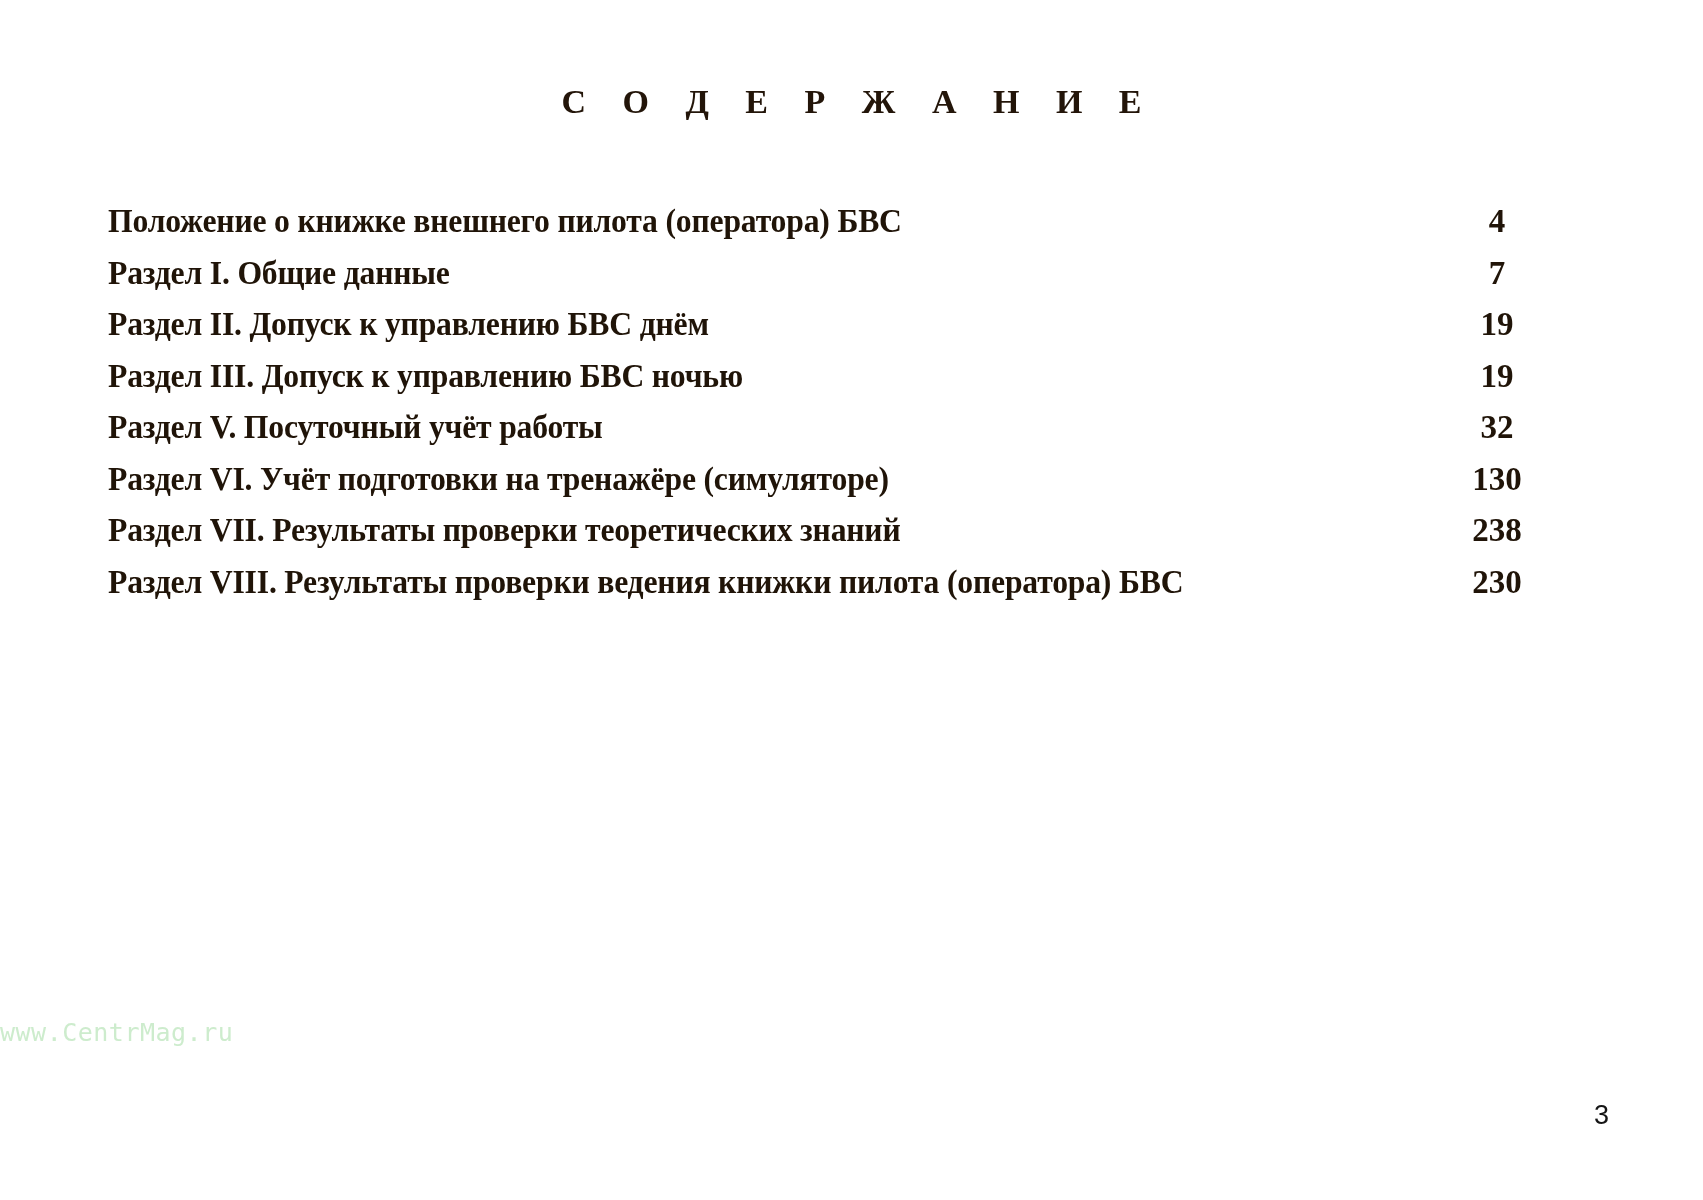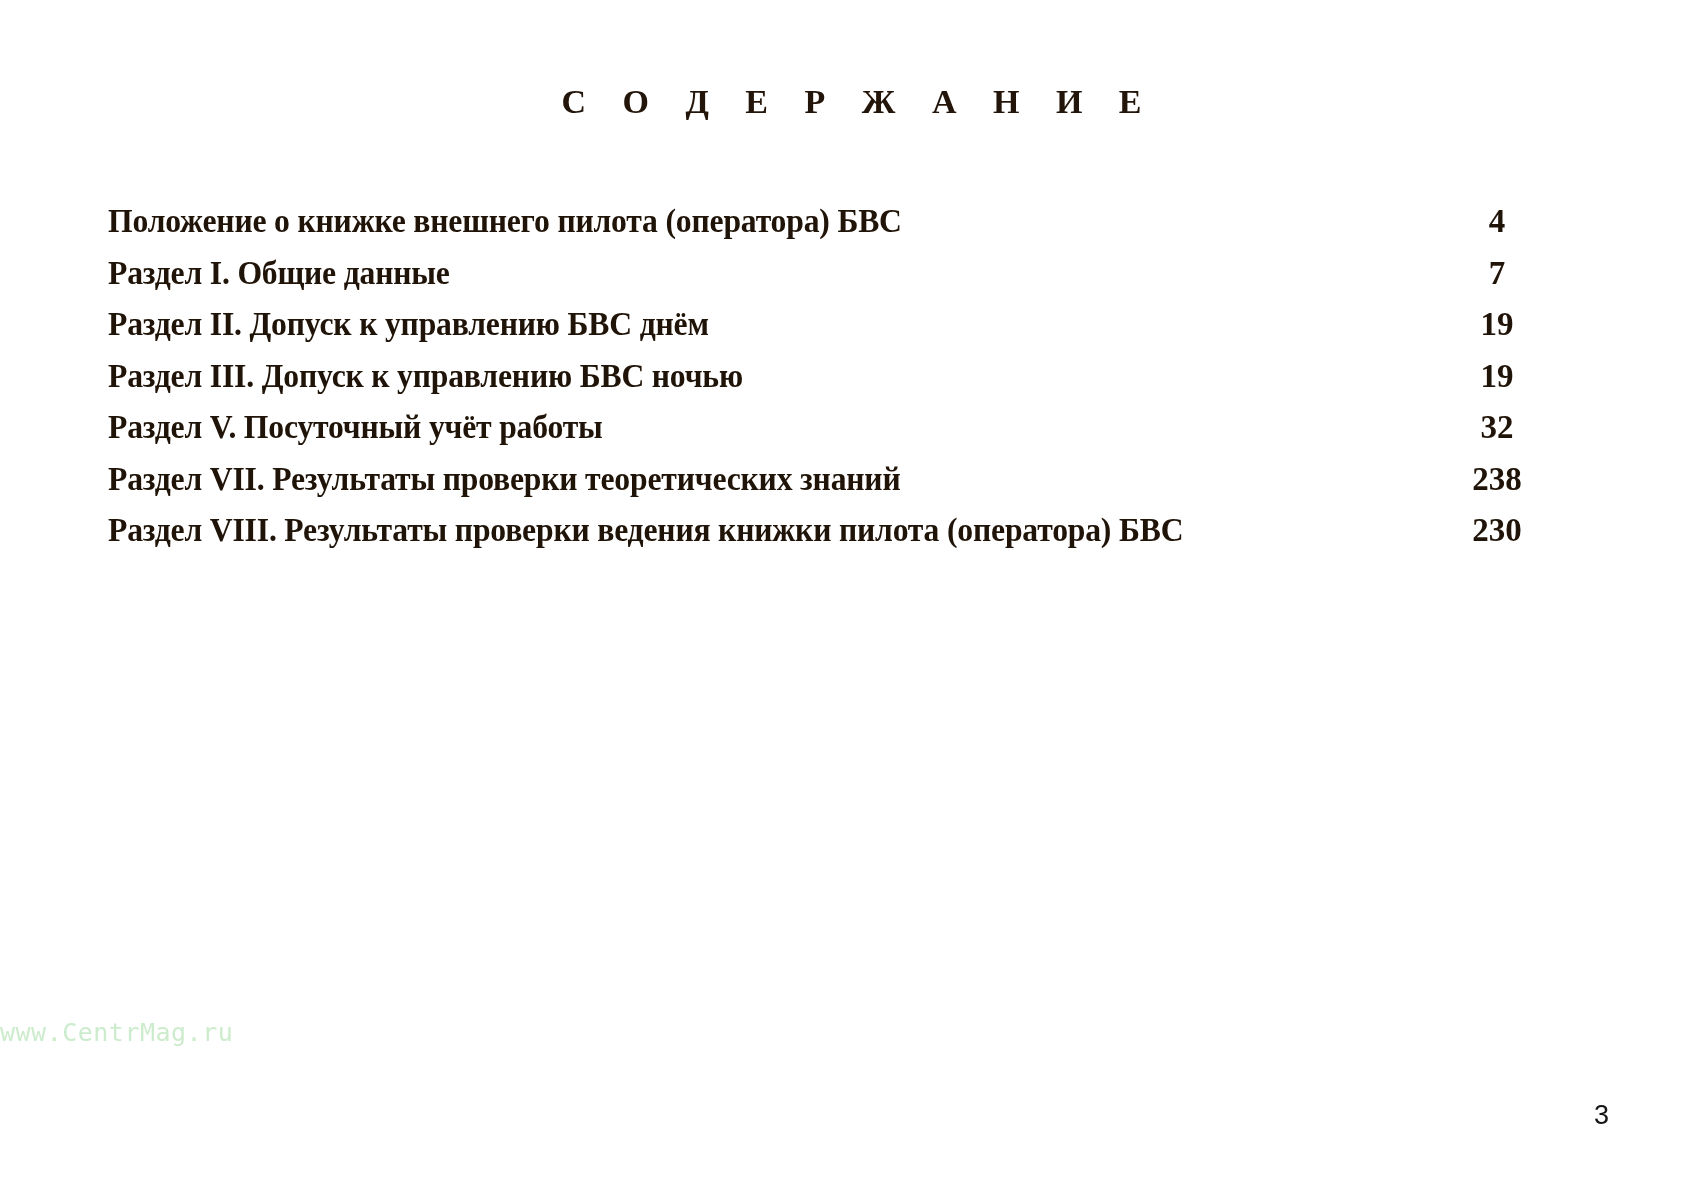--- a/index.html
+++ b/index.html
@@ -123,20 +123,25 @@
       <span class="toc-page">19</span>
     </div>
 
 
     <div class="toc-row">
       <span class="toc-entry">Раздел V.  Посуточный учёт работы</span>
       <span class="toc-spacer"></span>
       <span class="toc-page">32</span>
     </div>
 
+    <div class="toc-row">
+      <span class="toc-entry">Раздел VI. Учёт подготовки на тренажёре (симуляторе)</span>
+      <span class="toc-spacer"></span>
+      <span class="toc-page">130</span>
+    </div>
 
     <div class="toc-row">
       <span class="toc-entry">Раздел VII.  Результаты проверки теоретических знаний</span>
       <span class="toc-spacer"></span>
       <span class="toc-page">238</span>
     </div>
 
     <div class="toc-row">
       <span class="toc-entry">Раздел VIII.   Результаты проверки ведения книжки пилота (оператора) БВС</span>
       <span class="toc-spacer"></span>

